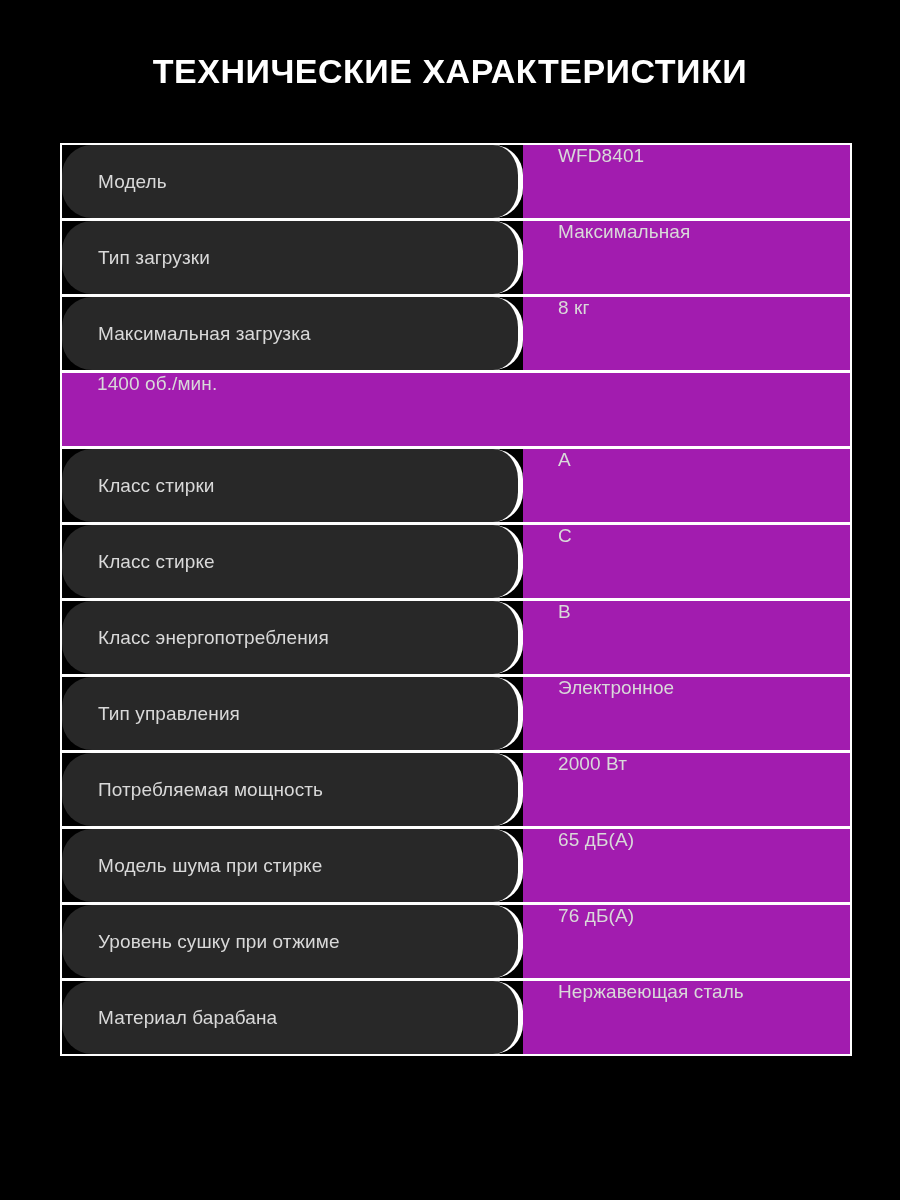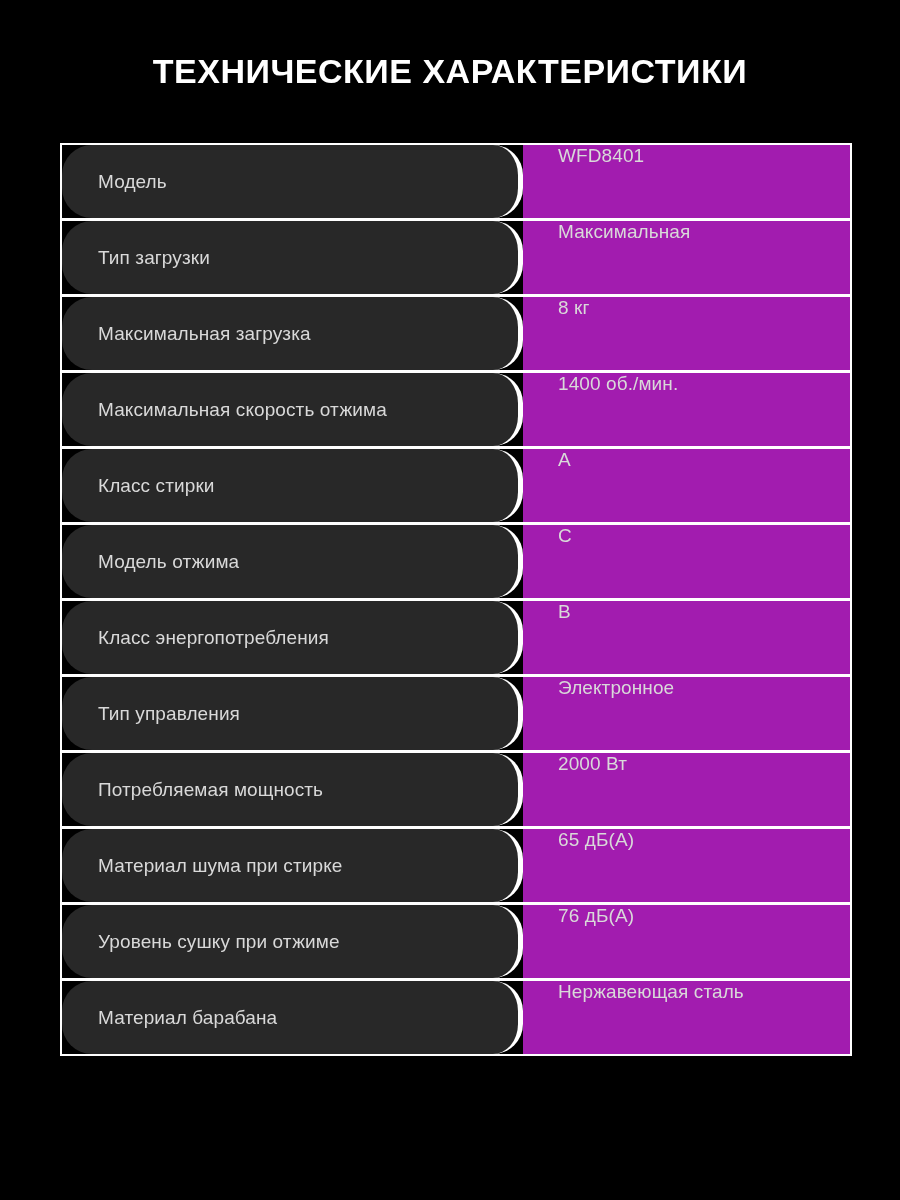--- a/index.html
+++ b/index.html
@@ -96,40 +96,37 @@
     <div class="label-cell">
       <span class="cell-text">Максимальная загрузка</span>
     </div>
     <div class="value-cell">
       <span class="cell-text">8 кг</span>
     </div>
   </div>
 
 
   <div class="spec-row">
-    <div class="label-cell">
-      <span class="cell-text">Максимальная скорость отжима</span>
-    </div>
     <div class="value-cell">
       <span class="cell-text">1400 об./мин.</span>
     </div>
   </div>
 
   <div class="spec-row">
     <div class="label-cell">
       <span class="cell-text">Класс стирки</span>
     </div>
     <div class="value-cell">
       <span class="cell-text">A</span>
     </div>
   </div>
 
   <div class="spec-row">
     <div class="label-cell">
-      <span class="cell-text">Модель отжима</span>
+      <span class="cell-text">Класс стирке</span>
     </div>
     <div class="value-cell">
       <span class="cell-text">C</span>
     </div>
   </div>
 
   <div class="spec-row">
     <div class="label-cell">
       <span class="cell-text">Класс энергопотребления</span>
     </div>
@@ -151,21 +148,21 @@
     <div class="label-cell">
       <span class="cell-text">Потребляемая мощность</span>
     </div>
     <div class="value-cell">
       <span class="cell-text">2000 Вт</span>
     </div>
   </div>
 
   <div class="spec-row">
     <div class="label-cell">
-      <span class="cell-text">Материал шума при стирке</span>
+      <span class="cell-text">Модель шума при стирке</span>
     </div>
     <div class="value-cell">
       <span class="cell-text">65 дБ(А)</span>
     </div>
   </div>
 
   <div class="spec-row">
     <div class="label-cell">
       <span class="cell-text">Уровень сушку при отжиме</span>
     </div>

